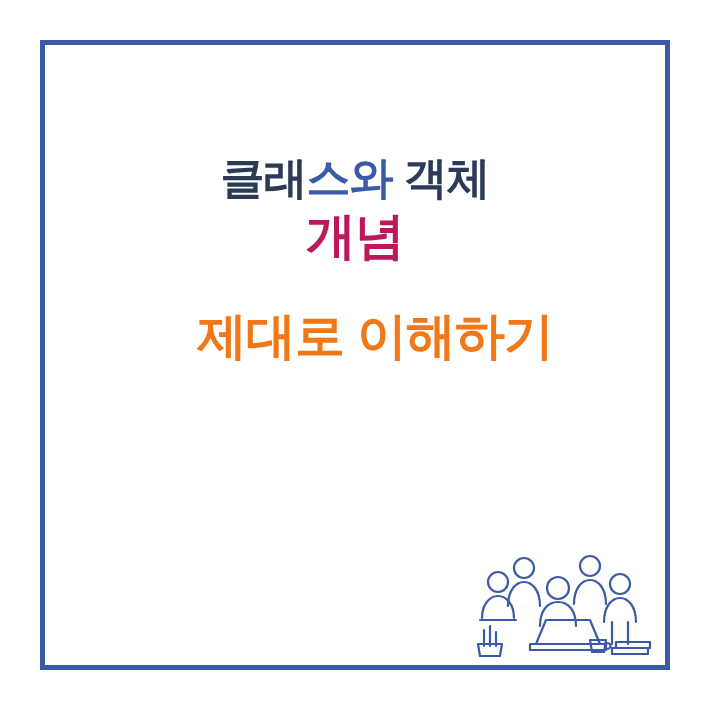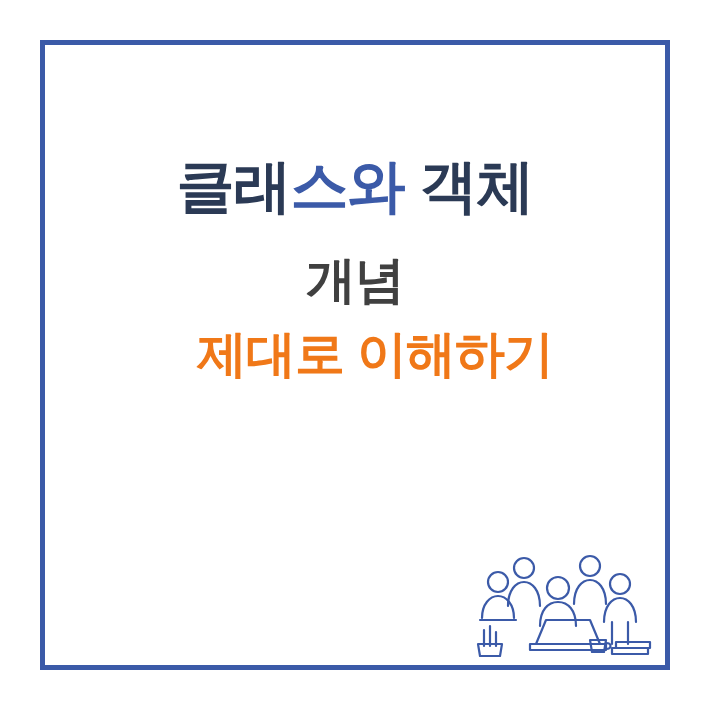--- a/index.html
+++ b/index.html
@@ -39,31 +39,30 @@
   }
 
   .line {
     font-weight: bold;
     letter-spacing: -1px;
     line-height: 1.25;
     white-space: nowrap;
   }
 
   #line1 {
-    font-size: 58px;
-    margin-bottom: 26px;
+    font-size: 44px;
   }
   #line1 .seg-a { color: #2b3a55; }
   #line1 .seg-b { color: #3b5aa8; }
   #line1 .seg-c { color: #2b3a55; }
 
   #line2 {
     font-size: 50px;
-    color: #404040;
-    margin-bottom: 12px;
+    color: #be185d;
+    margin-bottom: 37px;
   }
 
   #line3 {
     font-size: 50px;
     color: #f07818;
     margin-left: 40px;
   }
 
   #illustration {
     position: absolute;

